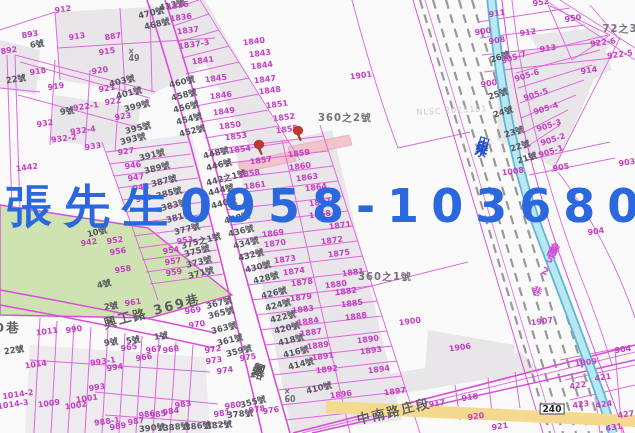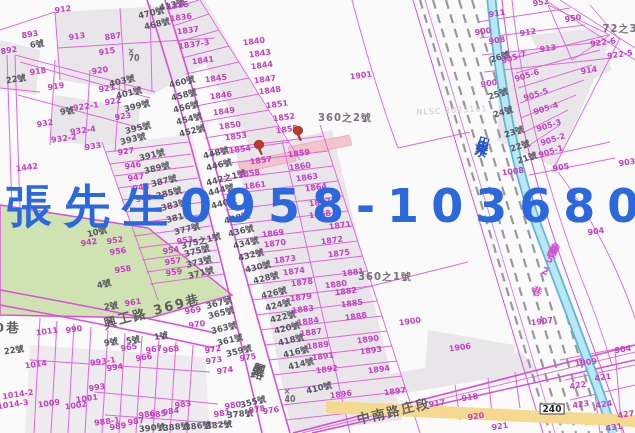--- a/index.html
+++ b/index.html
@@ -110,21 +110,21 @@
       <span class="lb p" style="left: 188px; top: 31px; --r: -8deg;">1837</span>
       <span class="lb p" style="left: 194px; top: 45px; --r: -8deg;">1837-3</span>
       <span class="lb p" style="left: 203px; top: 61px; --r: -8deg;">1841</span>
       <span class="lb p" style="left: 30px; top: 35px; --r: -8deg;">893</span>
       <span class="lb h" style="left: 37px; top: 44px; --r: -10deg;">6號</span>
       <span class="lb p" style="left: 77px; top: 37px; --r: -8deg;">913</span>
       <span class="lb p" style="left: 9px; top: 51px; --r: -8deg;">892</span>
       <span class="lb p" style="left: 113px; top: 37px; --r: -8deg;">887</span>
       <span class="lb p" style="left: 107px; top: 52px; --r: -8deg;">915</span>
       <span class="lb x" style="left: 131px; top: 52px; --r: 0deg;">×</span>
-      <span class="lb x" style="left: 134px; top: 59px; --r: 0deg;">70</span>
+      <span class="lb x" style="left: 134px; top: 59px; --r: 0deg;">49</span>
       <span class="lb h" style="left: 16px; top: 79px; --r: -10deg;">22號</span>
       <span class="lb p" style="left: 38px; top: 72px; --r: -8deg;">918</span>
       <span class="lb p" style="left: 56px; top: 87px; --r: -8deg;">919</span>
       <span class="lb p" style="left: 100px; top: 71px; --r: -8deg;">920</span>
       <span class="lb p" style="left: 107px; top: 89px; --r: -8deg;">921</span>
       <span class="lb p" style="left: 113px; top: 102px; --r: -8deg;">922</span>
       <span class="lb p" style="left: 86px; top: 107px; --r: -8deg;">922-1</span>
       <span class="lb p" style="left: 123px; top: 117px; --r: -8deg;">923</span>
       <span class="lb h" style="left: 67px; top: 111px; --r: -10deg;">9號</span>
       <span class="lb p" style="left: 45px; top: 124px; --r: -8deg;">932</span>
@@ -285,21 +285,21 @@
       <span class="lb h" style="left: 221px; top: 313px; --r: -15deg;">365號</span>
       <span class="lb h" style="left: 219px; top: 303px; --r: -15deg;">367號</span>
       <span class="lb p" style="left: 213px; top: 350px; --r: -8deg;">972</span>
       <span class="lb p" style="left: 214px; top: 361px; --r: -8deg;">973</span>
       <span class="lb p" style="left: 225px; top: 371px; --r: -8deg;">974</span>
       <span class="lb p" style="left: 248px; top: 358px; --r: -8deg;">975</span>
       <span class="lb p" style="left: 257px; top: 410px; --r: -8deg;">978</span>
       <span class="lb p" style="left: 271px; top: 411px; --r: -8deg;">976</span>
       <span class="lb p" style="left: 233px; top: 406px; --r: -8deg;">980</span>
       <span class="lb x" style="left: 287px; top: 392px; --r: 0deg;">×</span>
-      <span class="lb x" style="left: 290px; top: 400px; --r: 0deg;">40</span>
+      <span class="lb x" style="left: 290px; top: 400px; --r: 0deg;">60</span>
       <span class="lb p" style="left: 541px; top: 3px; --r: -8deg;">952</span>
       <span class="lb p" style="left: 497px; top: 14px; --r: -8deg;">911</span>
       <span class="lb p" style="left: 573px; top: 19px; --r: -8deg;">950</span>
       <span class="lb p" style="left: 483px; top: 32px; --r: -8deg;">900</span>
       <span class="lb p" style="left: 528px; top: 33px; --r: -8deg;">912</span>
       <span class="lb p" style="left: 497px; top: 41px; --r: -8deg;">908</span>
       <span class="lb a" style="left: 620px; top: 29px; --r: 0deg;">72之3</span>
       <span class="lb p" style="left: 603px; top: 43px; --r: -8deg;">922-6</span>
       <span class="lb p" style="left: 548px; top: 49px; --r: -8deg;">913</span>
       <span class="lb p" style="left: 620px; top: 55px; --r: -8deg;">922-5</span>

